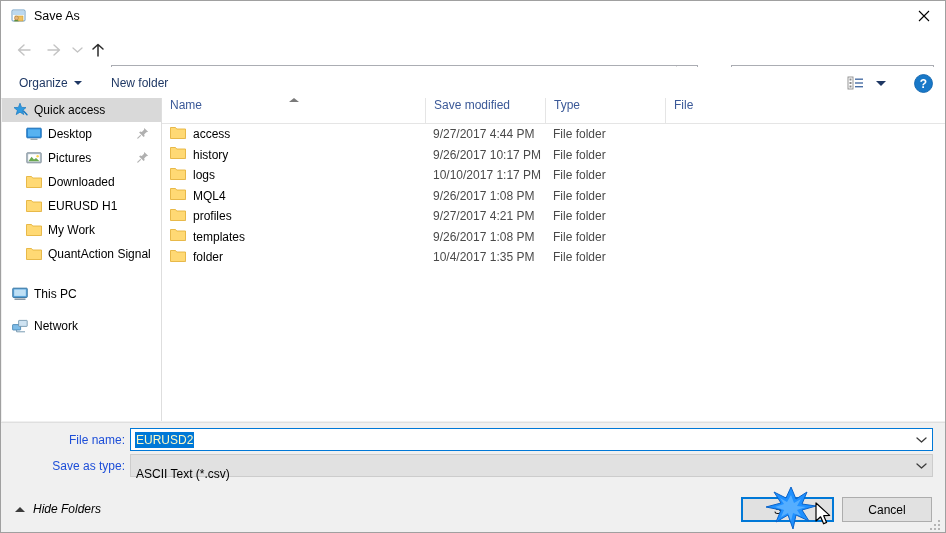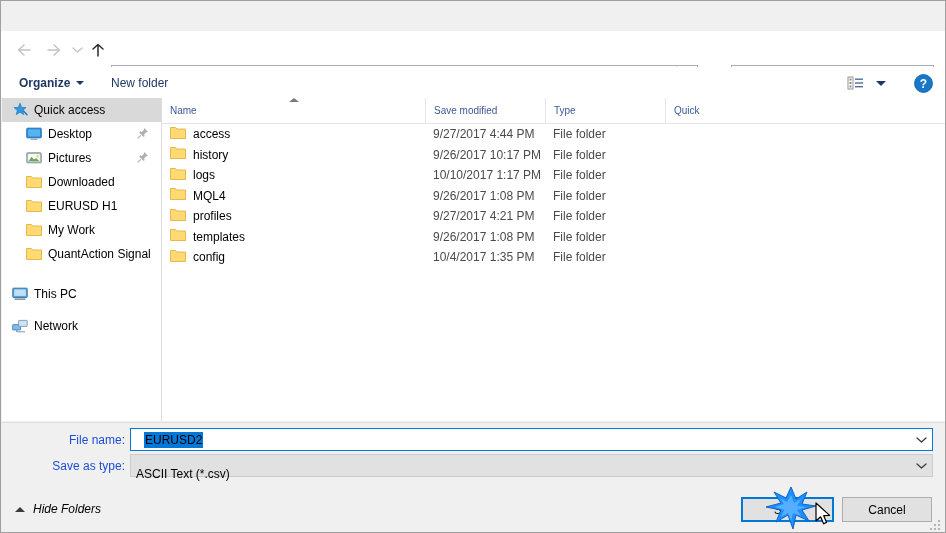--- a/index.html
+++ b/index.html
@@ -156,21 +156,21 @@
   .cmd-item {
     position: absolute;
     top: 5px;
     height: 21px;
     display: flex;
     align-items: center;
     font-size: 12px;
     color: #1f3864;
     padding: 0 6px;
   }
-  #cmd-organize { left: 12px; font-weight: bold; }
+  #cmd-organize { left: 12px; }
   #cmd-newfolder { left: 104px; }
   .cmd-caret {
     margin-left: 6px;
     width: 0; height: 0;
     border-left: 4px solid transparent;
     border-right: 4px solid transparent;
     border-top: 4px solid #1f3864;
   }
   #cmd-viewopts {
     position: absolute;
@@ -233,22 +233,22 @@
   #colheader {
     position: relative;
     height: 25px;
     border-bottom: 1px solid #e5e5e5;
   }
   .colhead {
     position: absolute;
     top: 0;
     height: 25px;
     display: flex;
-    align-items: center;
-    font-size: 10px;
+    align-items: flex-start;
+    font-size: 12px;
     color: #3b5998;
     padding-left: 8px;
     box-sizing: border-box;
     border-left: 1px solid #e5e5e5;
   }
   .colhead:first-child { border-left: none; }
   .sort-caret {
     position: absolute;
     top: 0px;
     width: 0; height: 0;
@@ -304,22 +304,22 @@
     width: 803px; height: 23px;
     border: 1px solid #0078d7;
     background: #ffffff;
     box-sizing: border-box;
     display: flex;
     align-items: center;
   }
   #filename-value {
     font-size: 12px;
     background: #0078d7;
-    color: #000000;
-    margin-left: 13px;
+    color: #fef9c3;
+    margin-left: 4px;
     padding: 1px 1px 1px 1px;
     line-height: 14px;
   }
   #savetype-combo {
     position: absolute;
     left: 129px; top: 31px;
     width: 803px; height: 23px;
     border: 1px solid #cccccc;
     background: #e1e1e1;
     box-sizing: border-box;
@@ -399,20 +399,37 @@
     position: absolute;
     right: 4px; bottom: 3px;
     width: 14px; height: 14px;
   }
 </style>
 </head>
 <body>
 
 <div id="window">
 
+  <div id="titlebar">
+    <span id="title-icon">
+      <svg width="16" height="16" viewBox="0 0 16 16">
+        <rect x="1" y="2" width="13" height="11" rx="1" fill="#ffffff" stroke="#6a9cc4" stroke-width="1"></rect>
+        <rect x="2" y="3" width="11" height="4" fill="#bcd9f0"></rect>
+        <rect x="4" y="8" width="8" height="5" fill="#f0c060" stroke="#c89a30" stroke-width="0.6"></rect>
+        <circle cx="5.5" cy="10" r="1.9" fill="#e8b87a" stroke="#9c7040" stroke-width="0.5"></circle>
+        <path d="M2.8 13.2c0.5-1.6 4.4-1.6 5 0z" fill="#5a8f3e"></path>
+      </svg>
+    </span>
+    <span id="title-text">Save As</span>
+    <div id="close-button">
+      <svg width="12" height="12" viewBox="0 0 12 12">
+        <path d="M1 1 L11 11 M11 1 L1 11" stroke="#000" stroke-width="1.1" fill="none"></path>
+      </svg>
+    </div>
+  </div>
 
   <div id="navbar">
     <div class="navbtn" id="nav-back">
       <svg width="18" height="16" viewBox="0 0 18 16">
         <path d="M9 3 L3.5 8 L9 13 M3.5 8 L15 8" stroke="#c3c3c3" stroke-width="1.4" fill="none" stroke-linecap="round" stroke-linejoin="round"></path>
       </svg>
     </div>
     <div class="navbtn" id="nav-fwd">
       <svg width="18" height="16" viewBox="0 0 18 16">
         <path d="M9 3 L14.5 8 L9 13 M14.5 8 L3 8" stroke="#c3c3c3" stroke-width="1.4" fill="none" stroke-linecap="round" stroke-linejoin="round"></path>
@@ -604,21 +621,21 @@
           <span>Name</span>
           <span class="sort-caret" style="left: 126.5px;"></span>
         </div>
         <div class="colhead" style="left: 263px; width: 120px;">
           <span>Save modified</span>
         </div>
         <div class="colhead" style="left: 383px; width: 120px;">
           <span>Type</span>
         </div>
         <div class="colhead" style="left: 503px; width: 80px;">
-          <span>Quick</span>
+          <span>File</span>
         </div>
       </div>
     <div id="filerows">
         <div class="file-row">
           <span class="cell-name">
             <span class="folder-ic"><svg width="16" height="14" viewBox="0 0 16 14">
                 <path d="M0.5 1.5 h5 l1.2 1.5 H15.5 v9.5 H0.5 Z" fill="#ffd974" stroke="#e5b33c" stroke-width="0.9"></path>
                 <path d="M13.9 12.5 l1.6 -1.5 v1.5 Z" fill="#e2bd6b"></path>
               </svg></span>
             <span>access</span>
@@ -686,21 +703,21 @@
           <span class="cell-date">9/26/2017 1:08 PM</span>
           <span class="cell-type">File folder</span>
           <span class="cell-size"></span>
         </div>
         <div class="file-row">
           <span class="cell-name">
             <span class="folder-ic"><svg width="16" height="14" viewBox="0 0 16 14">
                 <path d="M0.5 1.5 h5 l1.2 1.5 H15.5 v9.5 H0.5 Z" fill="#ffd974" stroke="#e5b33c" stroke-width="0.9"></path>
                 <path d="M13.9 12.5 l1.6 -1.5 v1.5 Z" fill="#e2bd6b"></path>
               </svg></span>
-            <span>config</span>
+            <span>folder</span>
           </span>
           <span class="cell-date">10/4/2017 1:35 PM</span>
           <span class="cell-type">File folder</span>
           <span class="cell-size"></span>
         </div>
       </div>
   </div>
 
   <div id="bottom">
     <div class="form-label" id="label-filename">File name:</div>

